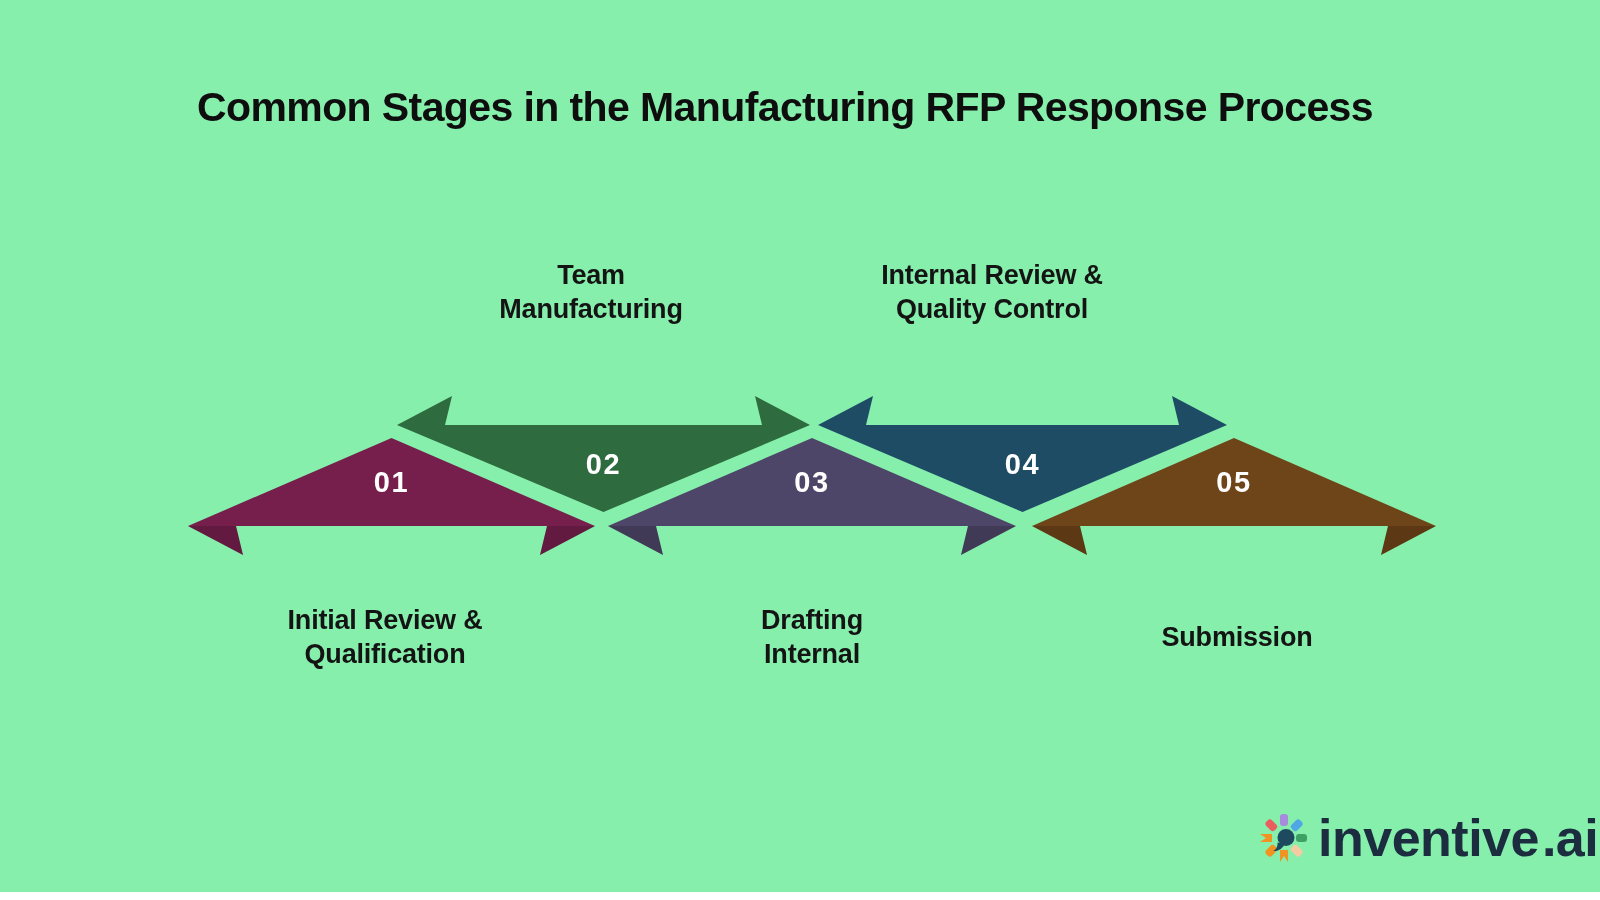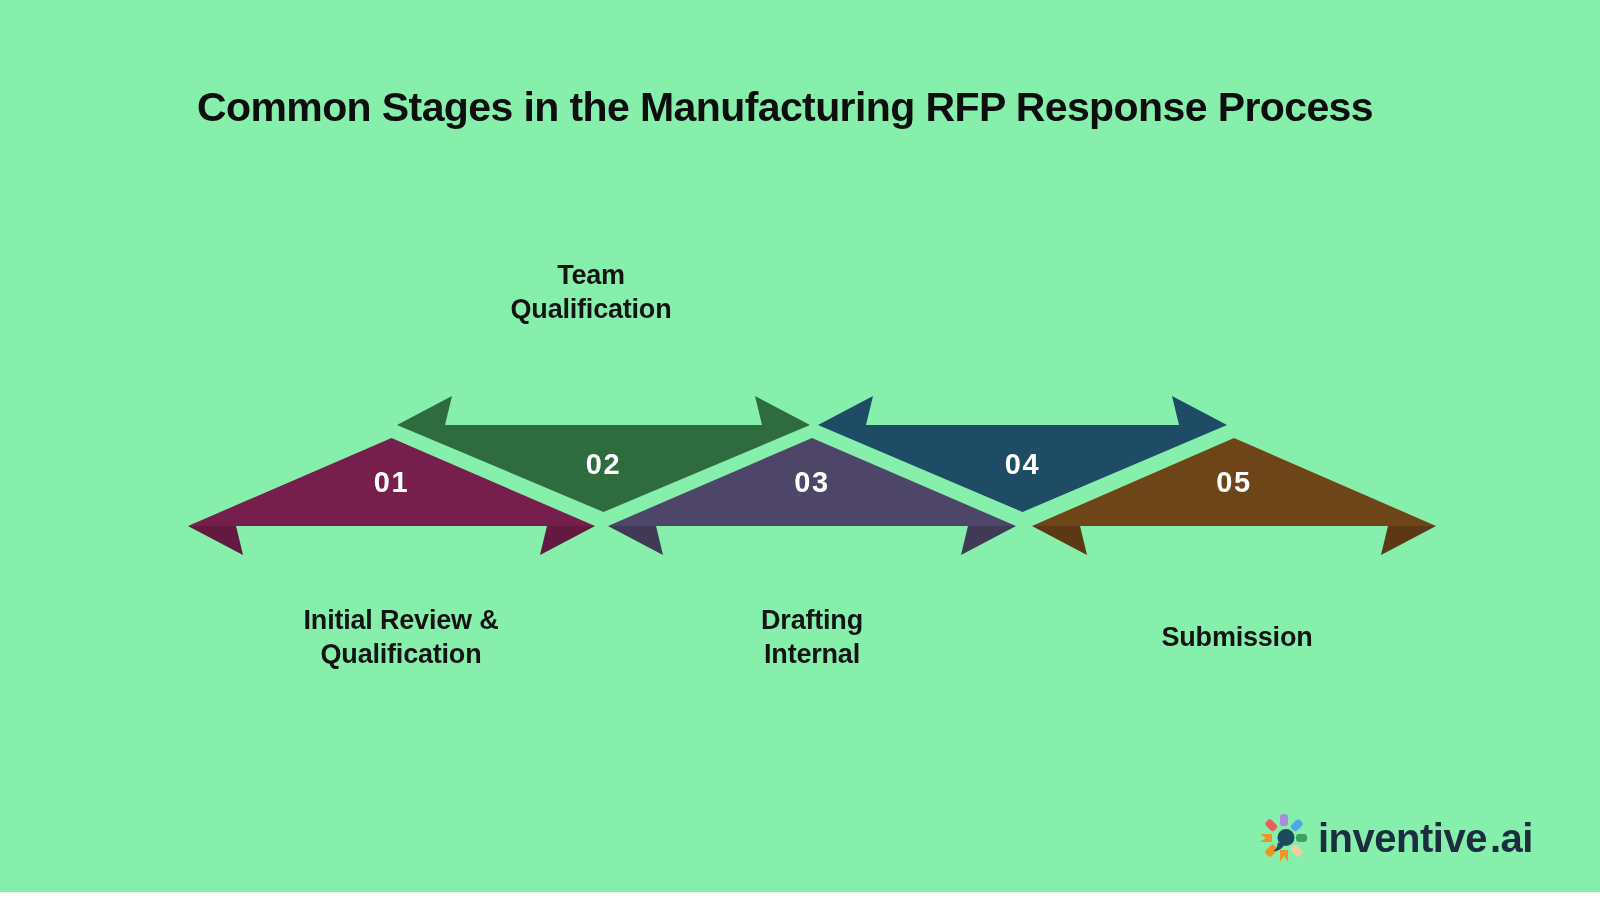--- a/index.html
+++ b/index.html
@@ -24,21 +24,21 @@
     font-size:27px;font-weight:700;line-height:34px;color:#141414;letter-spacing:-0.2px;
   }
   .pos-t{top:256px;}
   .pos-b{top:601px;}
   .logo{
     position:absolute;left:1258px;top:810px;height:56px;
     display:flex;flex-direction:row;align-items:center;gap:8px;
   }
   .logo-icon{width:52px;height:52px;flex:0 0 auto;}
   .logo-text{
-    font-size:40px;font-weight:700;letter-spacing:-0.5px;
+    font-size:52px;font-weight:700;letter-spacing:-0.5px;
     display:flex;align-items:baseline;
   }
   .logo-text .tld{margin-left:3px;}
 </style>
 </head>
 <body>
 
 <div class="canvas">
 
   <h1 class="title">Common Stages in the Manufacturing RFP Response Process</h1>
@@ -65,26 +65,28 @@
       <text class="num" x="1022.5" y="474" fill="#FFFFFF">04</text>
     </g>
     <g>
       <polygon class="shape" points="1032,526 1234,438 1436,526 1381,555 1388,526 1080,526 1087,555" fill="#6E4419"></polygon>
       <polygon class="sliver" points="1032,526 1080,526 1087,555" fill="rgba(0,0,0,0.16)"></polygon>
       <polygon class="sliver" points="1436,526 1388,526 1381,555" fill="rgba(0,0,0,0.16)"></polygon>
       <text class="num" x="1234" y="492" fill="#FFFFFF">05</text>
     </g>
   </svg>
 
-  <div class="label pos-b" style="left: 401px; color: rgb(20, 20, 20); text-align: center;">Initial Review &amp;
+  <div class="label pos-b" style="left: 385px; color: rgb(20, 20, 20); text-align: center;">Initial Review &amp;
 Qualification</div>
   <div class="label pos-t" style="left: 591px; color: rgb(20, 20, 20);">Team
-Qualification</div>
+Manufacturing</div>
   <div class="label pos-b" style="left: 812px; color: rgb(20, 20, 20);">Drafting
 Internal</div>
+  <div class="label pos-t" style="left: 992px; color: rgb(20, 20, 20);">Internal Review &amp;
+Quality Control</div>
   <div class="label pos-b" style="left: 1237px; color: rgb(20, 20, 20);">Submission</div>
 
   <div class="logo">
     <svg class="logo-icon" viewBox="-26 -26 52 52">
       <rect x="-4" y="-24" width="8" height="12" rx="3" transform="rotate(0)" fill="#A98BDE"></rect>
       <rect x="-4" y="-24" width="8" height="12" rx="3" transform="rotate(45)" fill="#4FA7E6"></rect>
       <rect x="-4" y="-23" width="8" height="11" rx="3" transform="rotate(90)" fill="#3FA065"></rect>
       <rect x="-4" y="-24" width="8" height="12" rx="3" transform="rotate(135)" fill="#F5CBA3"></rect>
       <path d="M -4 -24 L -4 -12 L 4 -12 L 4 -24 L 0 -18 Z" transform="rotate(180)" fill="#F19320"></path>
       <rect x="-4" y="-24" width="8" height="12" rx="3" transform="rotate(225)" fill="#F19320"></rect>

